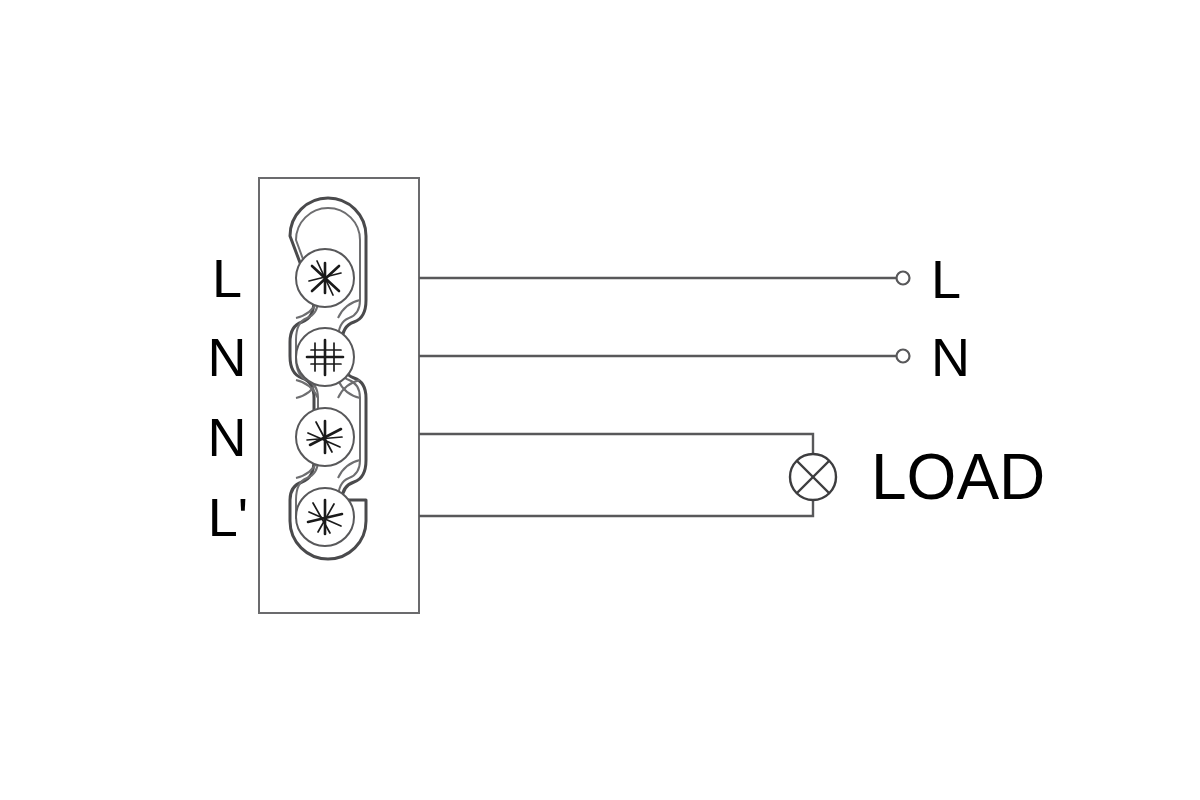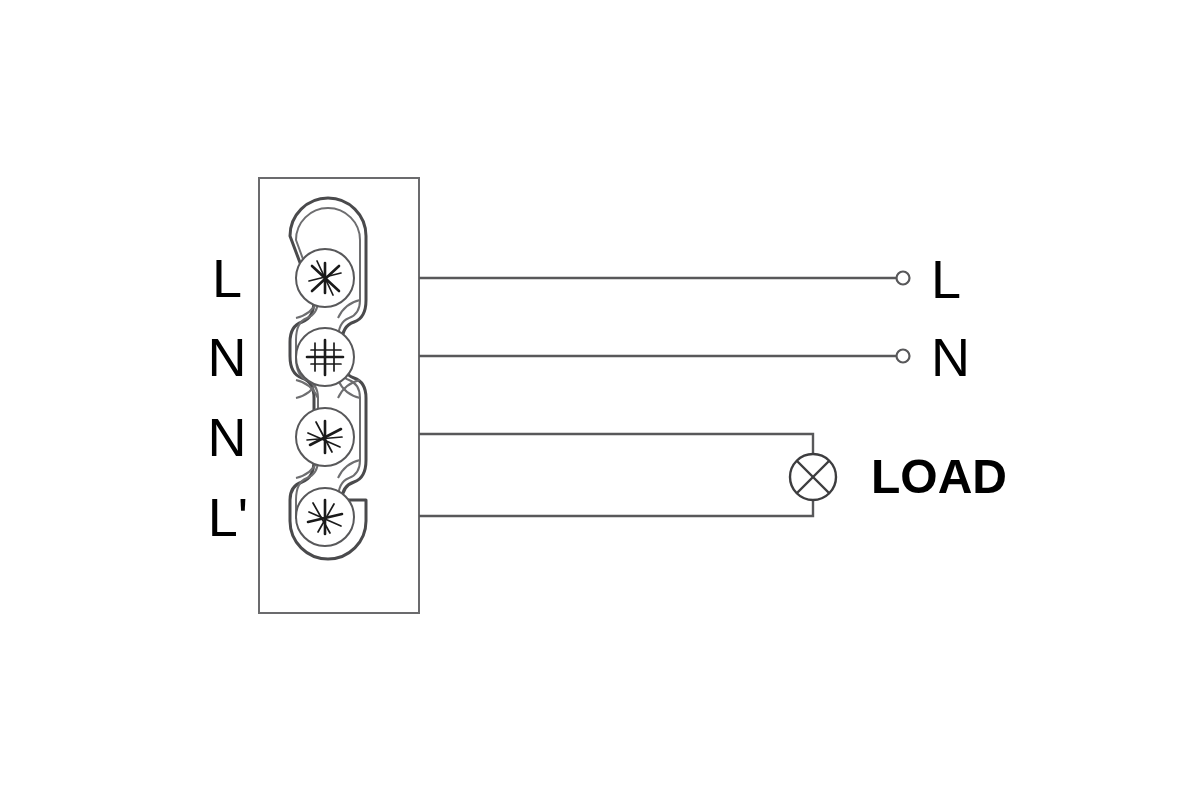--- a/index.html
+++ b/index.html
@@ -94,23 +94,22 @@
   .terminal-label {
     font-size: 54px;
     letter-spacing: 0px;
     transform: translate(-50%, -50%);
   }
   .side-label {
     font-size: 54px;
     transform: translateY(-50%);
   }
   .load-label {
-    font-size: 48px;
+    font-size: 64px;
     transform: translateY(-50%);
-    font-weight: bold;
   }
 </style>
 </head>
 <body>
 
 <div id="canvas">
 
   <svg id="diagram-svg" viewBox="0 0 1200 800" xmlns="http://www.w3.org/2000/svg">
 
     <rect class="stroke-body" x="259" y="178" width="160" height="435"></rect>

